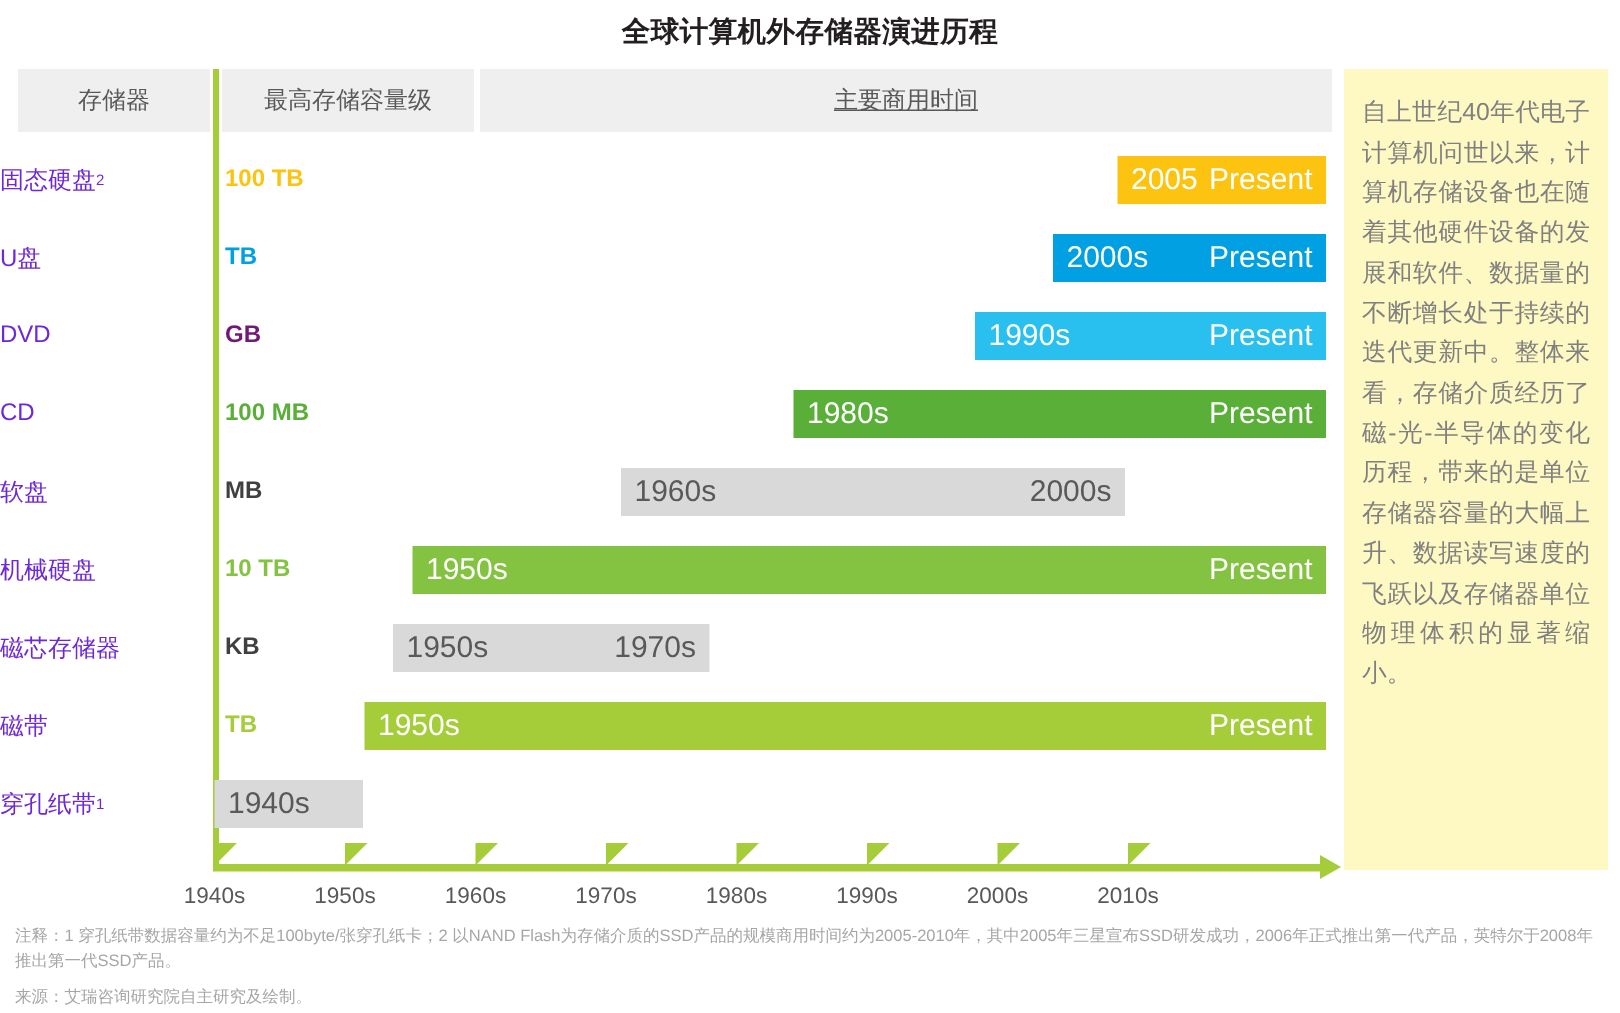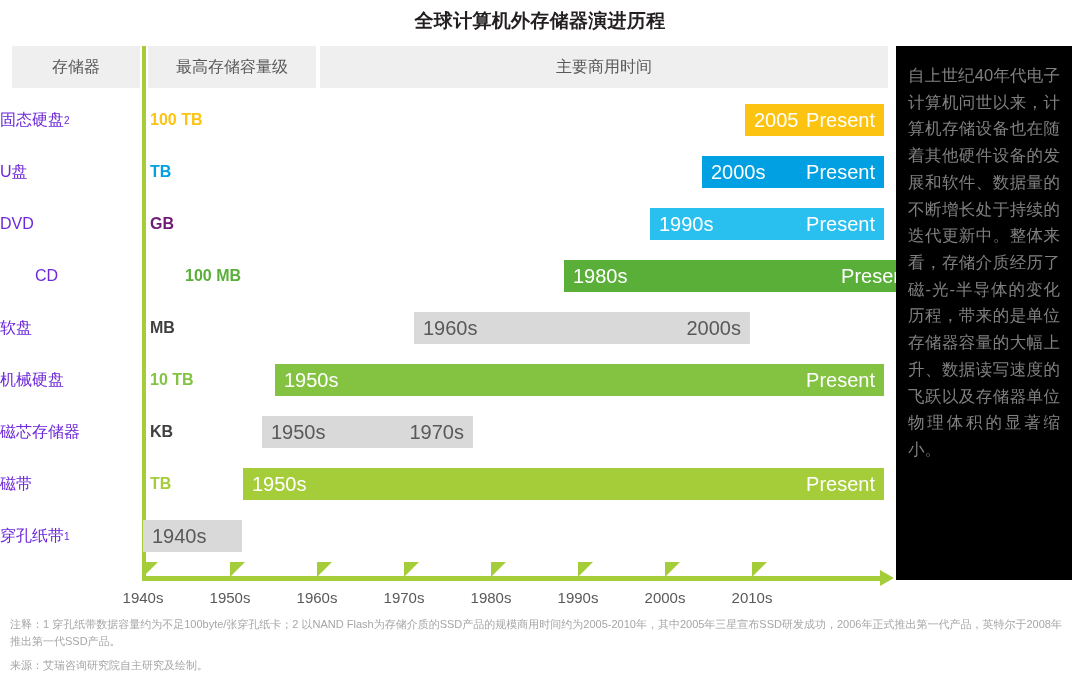--- a/index.html
+++ b/index.html
@@ -33,21 +33,21 @@
     height: 42px;
     background: #efefef;
     color: #595959;
     font-size: 16px;
     display: flex;
     align-items: center;
     justify-content: center;
   }
   .hdr-device   { left: 12px;  top: 46px; width: 128px; }
   .hdr-capacity { left: 148px; top: 46px; width: 168px; }
-  .hdr-time     { left: 320px; top: 46px; width: 568px; }
+  .hdr-time     { left: 320px; top: 46px; width: 568px; text-decoration: underline; }
 
   
   .y-axis {
     position: absolute;
     left: 142px; top: 46px;
     width: 4px; height: 534px;
     background: #a5cd39;
   }
 
   
@@ -122,21 +122,21 @@
     text-align: center;
     font-size: 15px;
     color: #595959;
   }
 
   
   .side-panel {
     position: absolute;
     left: 896px; top: 46px;
     width: 176px; height: 534px;
-    background: #000000;
+    background: #fef9c3;
     padding: 16px 12px;
     font-size: 16.5px;
     line-height: 1.62;
     color: #808080;
     text-align: justify;
     text-justify: inter-character;
   }
 
   
   .footnotes {
@@ -181,21 +181,21 @@
         </div>
       </div>
       <div class="row" style="top: 198px;">
         <div class="row-label">DVD</div>
         <div class="row-cap" style="color: #701a75;">GB</div>
         <div class="bar" style="left: 650px; width: 234px; background: rgb(41, 192, 240); color: rgb(255, 255, 255);">
           <span class="bar-start">1990s</span>
           <span class="bar-end">Present</span>
         </div>
       </div>
-      <div class="row" style="top: 250px; margin-left: 35px;">
+      <div class="row" style="top: 250px;">
         <div class="row-label">CD</div>
         <div class="row-cap" style="color: rgb(90, 175, 57);">100 MB</div>
         <div class="bar" style="left: 529px; width: 355px; background: rgb(90, 175, 57); color: rgb(255, 255, 255);">
           <span class="bar-start">1980s</span>
           <span class="bar-end">Present</span>
         </div>
       </div>
       <div class="row" style="top: 302px;">
         <div class="row-label">软盘</div>
         <div class="row-cap" style="color: rgb(64, 64, 64);">MB</div>

